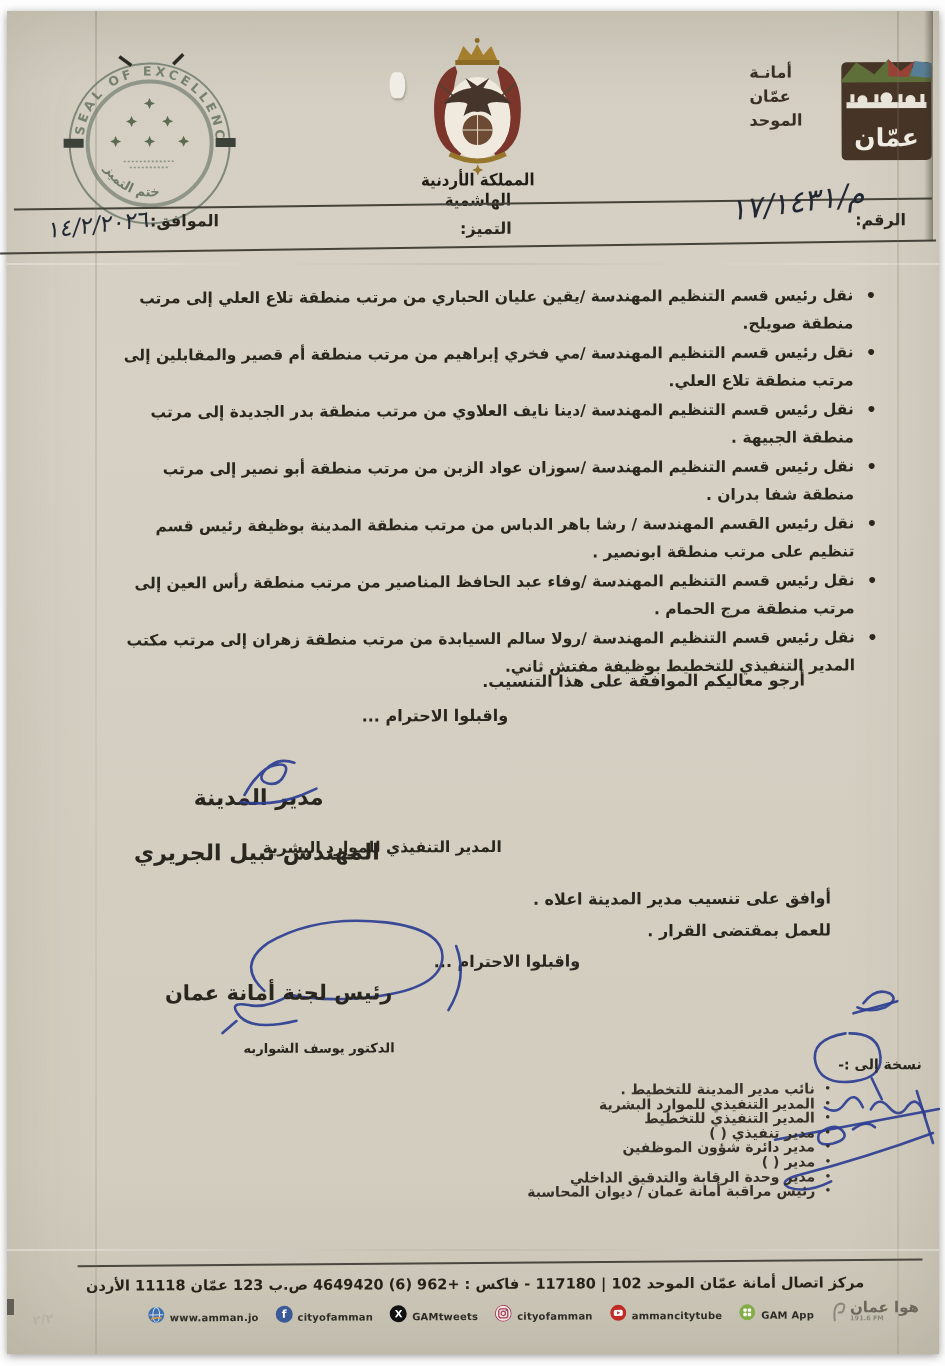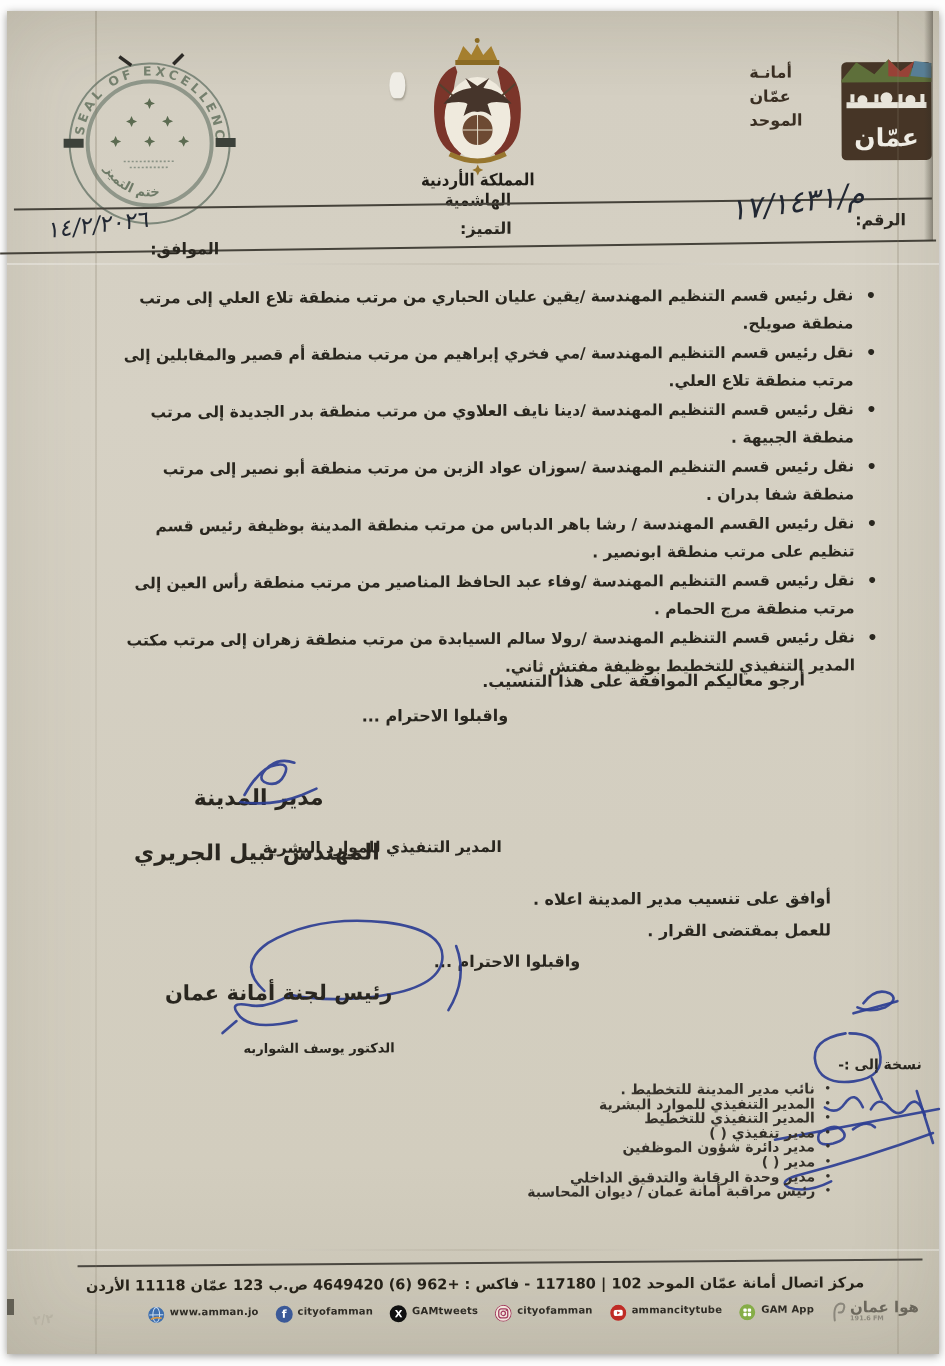--- a/index.html
+++ b/index.html
@@ -39,21 +39,21 @@
 
   
   .copy-list{list-style:none;margin:0;padding:0;direction:rtl;}
   .copy-list li{position:relative;padding-right:22px;font-size:14px;font-weight:700;line-height:14.6px;
                 color:#35312a;text-align:right;white-space:nowrap;}
   .copy-list li::before{content:"\2022";position:absolute;right:6px;top:0;font-size:10px;}
 
   
   .contact{font-size:14.5px;font-weight:700;color:#262219;text-align:center;direction:rtl;}
   .social-row{position:absolute;display:flex;align-items:center;gap:17px;direction:ltr;}
-  .soc{display:flex;align-items:flex-start;gap:5px;}
+  .soc{display:flex;align-items:flex-end;gap:5px;}
   .soc .lbl{font-size:10px;font-weight:700;color:#2e2b25;letter-spacing:.2px;}
   .badge{width:17px;height:17px;border-radius:50%;display:flex;align-items:center;justify-content:center;
          color:#fff;font-size:11px;font-weight:700;flex:0 0 auto;}
   .radio{display:flex;align-items:flex-end;gap:3px;direction:ltr;}
   .radio .nm{font-size:15px;font-weight:700;color:#6b675c;direction:rtl;line-height:14px;}
   .radio .fq{font-size:6.5px;font-weight:700;color:#8b877c;}
   .pagenum{font-size:13px;font-weight:700;color:#b7b2a3;transform:rotate(-6deg);}
 </style>
 </head>
 <body>
@@ -137,21 +137,21 @@
             <rect x="82" y="44" width="4" height="8"></rect>
         </g>
         <text x="48" y="96" text-anchor="middle" font-size="25" font-weight="bold" fill="#efece4">عمّان</text>
       </svg>
 
       <div class="rule" style="left:16px;width:918px;top:203px;transform:rotate(-0.45deg)"></div>
       <div class="rule" style="left:2px;width:936px;top:246px;transform:rotate(-0.55deg)"></div>
       <div class="abs ar ref-label" style="right:37px;top:212px">الرقم:</div>
       <div class="abs ar handwrite" style="left:590px;top:194px;width:280px;font-size:30px;letter-spacing:5px;transform:rotate(-7deg) skewX(-14deg)">م/١٧/١٤٣١</div>
       <div class="abs ar ref-label" style="left:462px;top:219px">التميز:</div>
-      <div class="abs ar ref-label" style="left:152px;top:238px">الموافق:</div>
+      <div class="abs ar ref-label" style="left:152px;top:210px">الموافق:</div>
       <div class="abs ar handwrite" style="left:4px;top:212px;width:148px;font-size:23px;letter-spacing:2px;transform:rotate(-6deg) skewX(-10deg)">١٤/٢/٢٠٢٦</div>
 
       <ul class="bullet-list abs" style="right:63px;top:283px;width:772px">
         <li>نقل رئيس قسم التنظيم المهندسة /يقين عليان الحباري من مرتب منطقة تلاع العلي إلى مرتب منطقة صويلح.</li>
         <li>نقل رئيس قسم التنظيم المهندسة /مي فخري إبراهيم  من مرتب منطقة أم قصير والمقابلين إلى مرتب منطقة تلاع العلي.</li>
         <li>نقل رئيس قسم التنظيم المهندسة /دينا نايف العلاوي من مرتب منطقة بدر الجديدة إلى مرتب منطقة الجبيهة .</li>
         <li>نقل رئيس قسم التنظيم المهندسة /سوزان عواد الزبن  من مرتب منطقة أبو نصير إلى مرتب منطقة شفا بدران .</li>
         <li>نقل رئيس القسم  المهندسة / رشا باهر الدباس من مرتب منطقة المدينة بوظيفة رئيس قسم تنظيم على مرتب منطقة ابونصير .</li>
         <li>نقل رئيس قسم التنظيم المهندسة /وفاء عبد الحافظ المناصير من مرتب منطقة رأس العين إلى مرتب منطقة مرج الحمام .</li>
         <li>نقل رئيس قسم التنظيم المهندسة /رولا سالم السيابدة  من مرتب منطقة زهران إلى مرتب مكتب المدير التنفيذي للتخطيط بوظيفة مفتش ثاني.</li>

